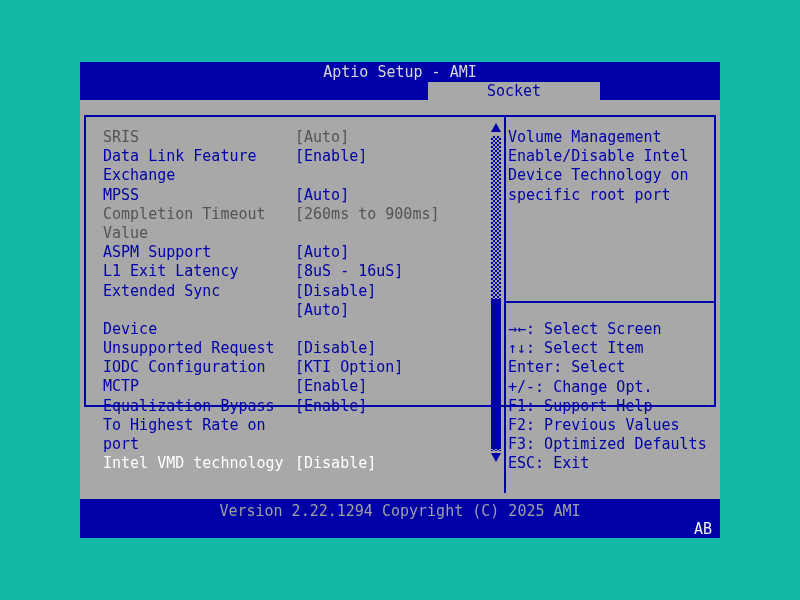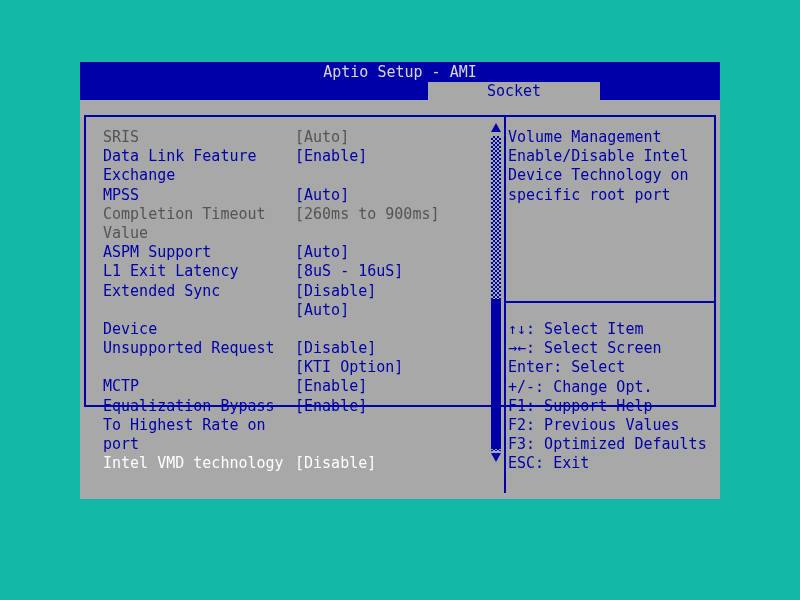--- a/index.html
+++ b/index.html
@@ -102,21 +102,21 @@
             <div class="mrow"><span class="mlabel">Extended Sync</span><span class="mvalue">[Disable]</span></div>
           </div>
           <div class="menu-item normal">
             <div class="mrow"><span class="mvalue">[Auto]</span></div>
             <div class="mrow"><span class="mlabel">Device</span></div>
           </div>
           <div class="menu-item normal">
             <div class="mrow"><span class="mlabel">Unsupported Request</span><span class="mvalue">[Disable]</span></div>
           </div>
           <div class="menu-item normal">
-            <div class="mrow"><span class="mvalue">[KTI Option]</span></div>
+            <div class="mrow"><span class="mlabel">IODC Configuration</span><span class="mvalue">[KTI Option]</span></div>
           </div>
           <div class="menu-item normal">
             <div class="mrow"><span class="mlabel">MCTP</span><span class="mvalue">[Enable]</span></div>
           </div>
           <div class="menu-item normal">
             <div class="mrow"><span class="mlabel">Equalization Bypass</span><span class="mvalue">[Enable]</span></div>
             <div class="mrow"><span class="mlabel">To Highest Rate on</span></div>
             <div class="mrow"><span class="mlabel">port</span></div>
           </div>
           <div class="menu-item selected">
@@ -135,27 +135,31 @@
       <div class="help" id="help-text">
           <div>Volume Management</div>
           <div>Enable/Disable Intel</div>
           <div>Device Technology on</div>
           <div>specific root port</div>
         </div>
 
       <div class="hdivider"></div>
 
       <div class="legend" id="key-legend">
+          <div>→←: Select Screen</div>
           <div>↑↓: Select Item</div>
-          <div>→←: Select Screen</div>
           <div>Enter: Select</div>
           <div>+/-: Change Opt.</div>
           <div>F1: Support Help</div>
           <div>F2: Previous Values</div>
           <div>F3: Optimized Defaults</div>
           <div>ESC: Exit</div>
         </div>
 
     </div>
   </div>
 
+  <div class="footer">
+    <div class="version">Version 2.22.1294 Copyright (C) 2025 AMI</div>
+    <div class="footer-code">AB</div>
+  </div>
 
 </div>
 
 </body></html>

